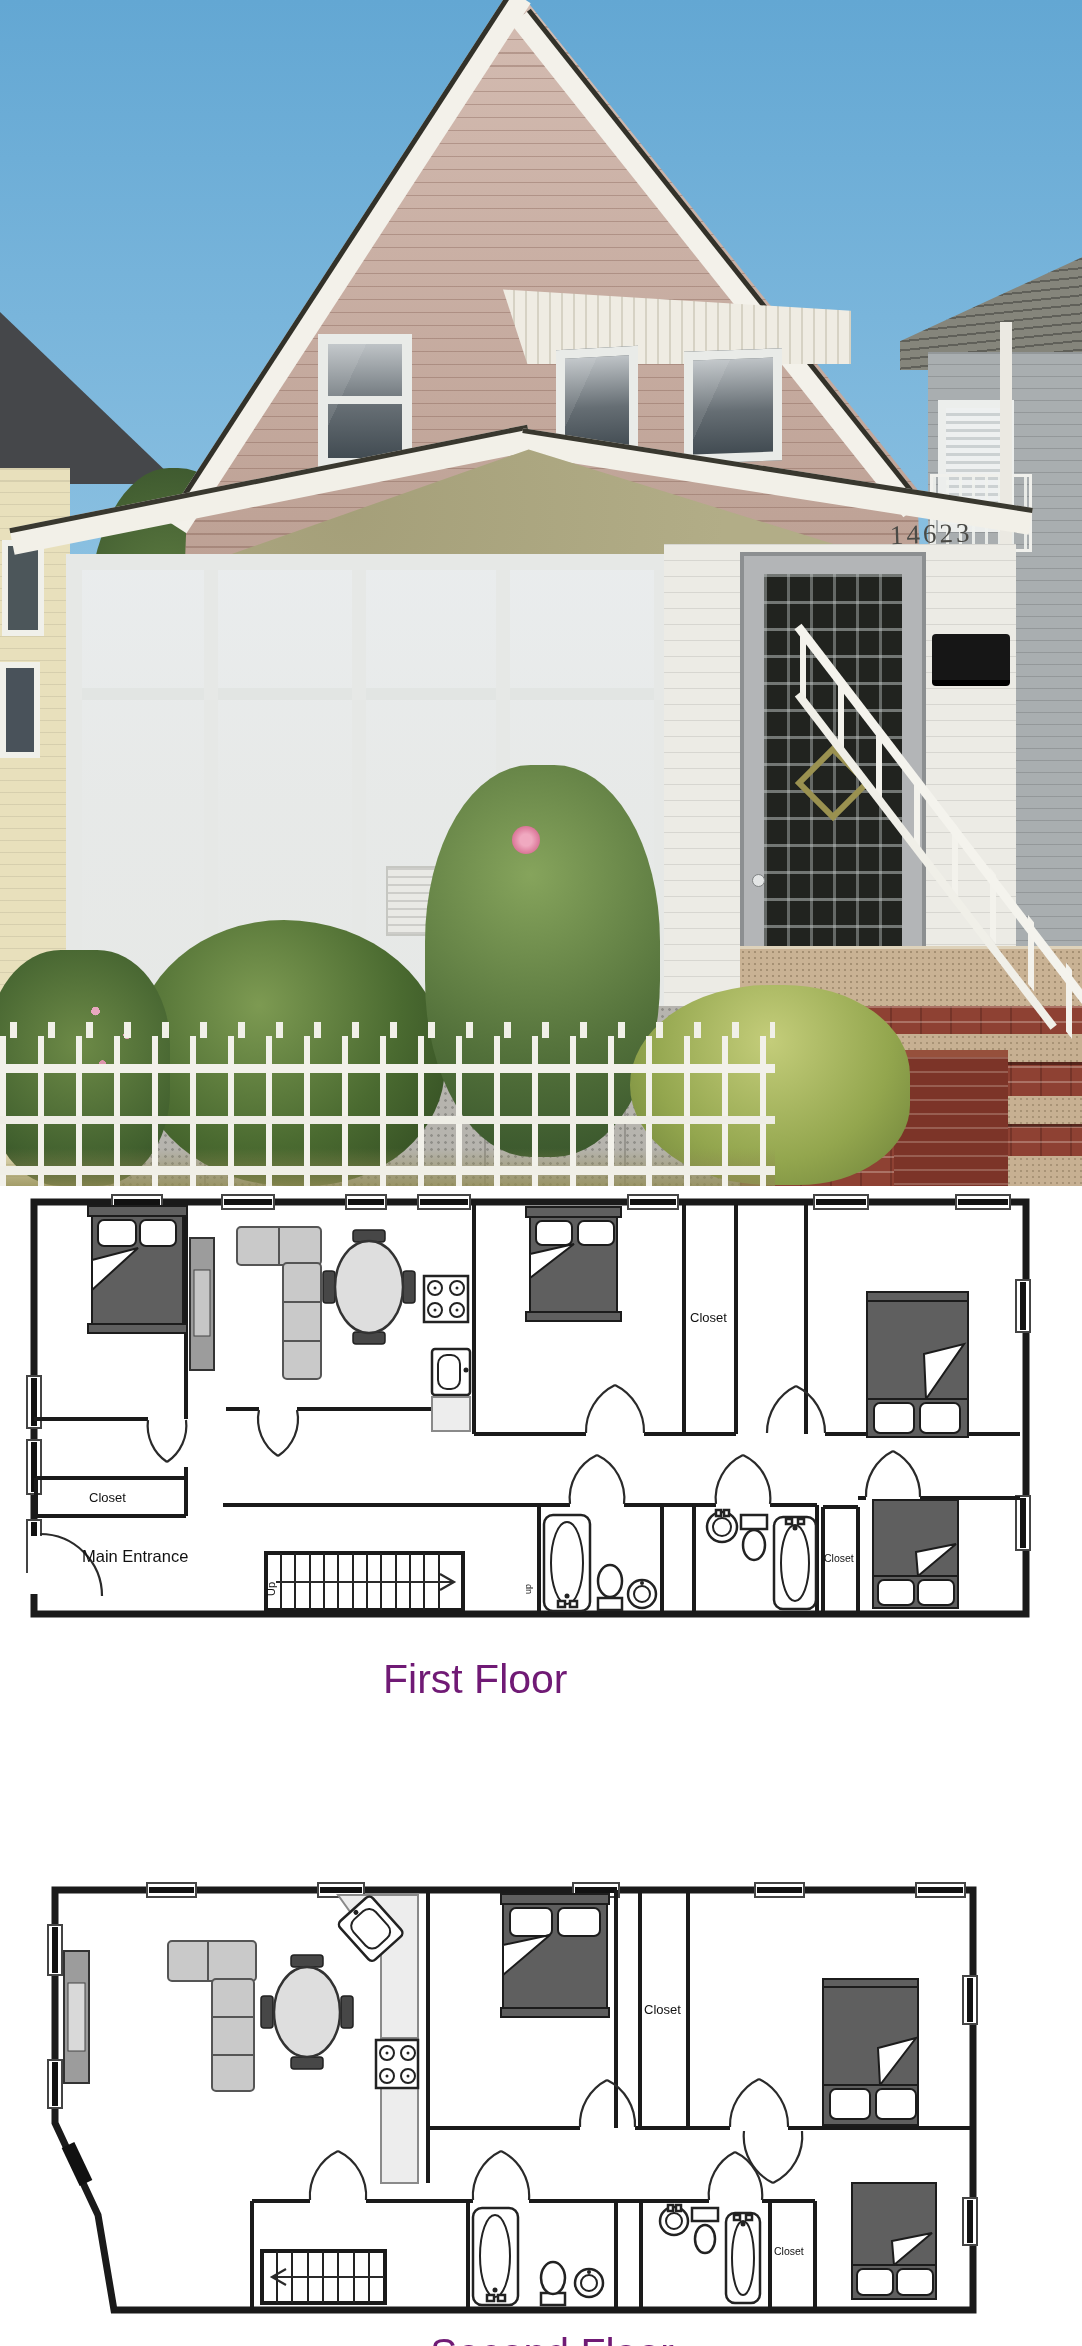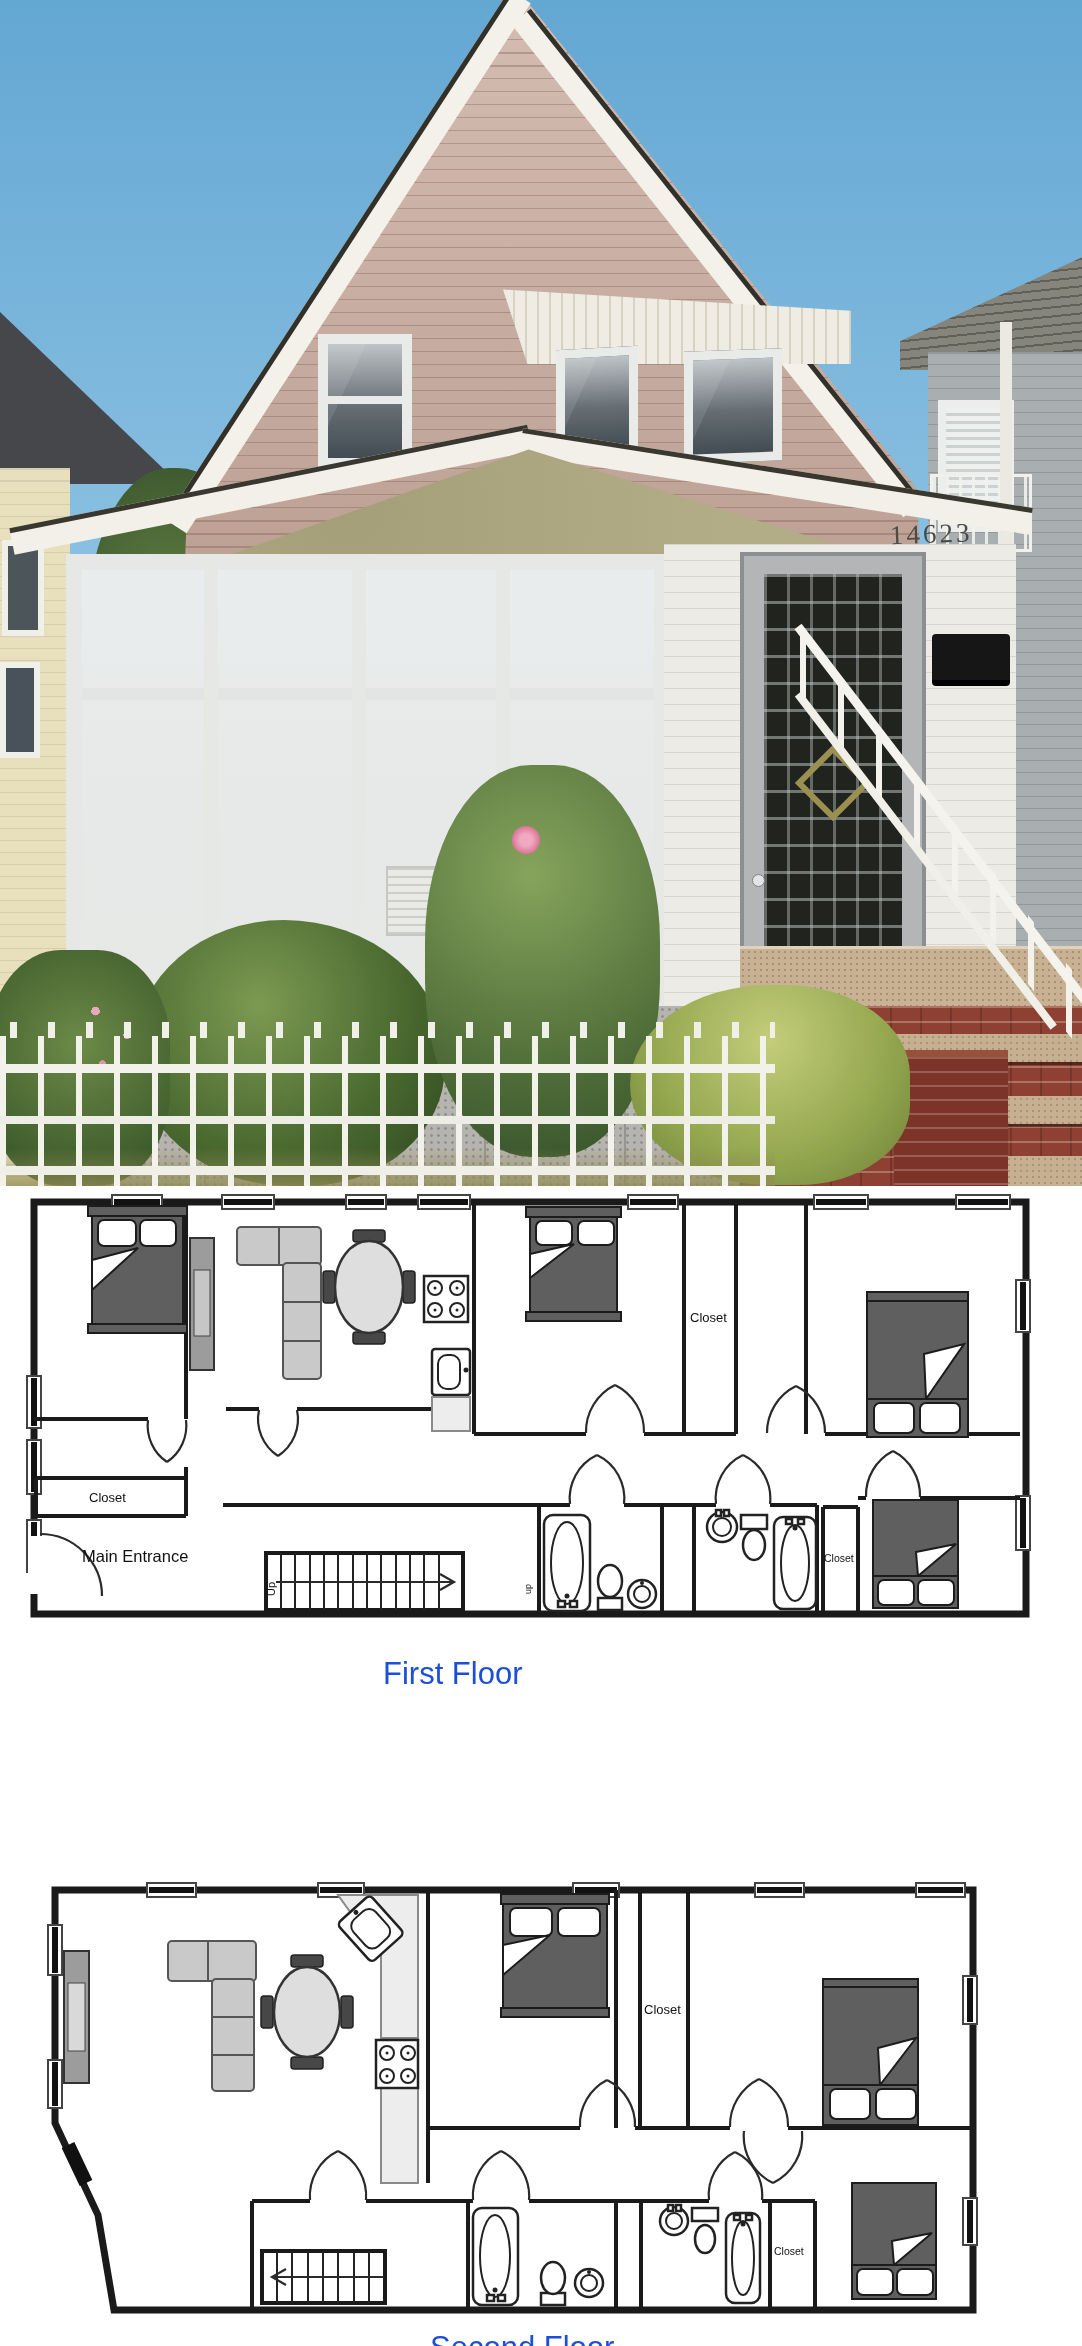--- a/index.html
+++ b/index.html
@@ -143,21 +143,21 @@
   .sofa{fill:#c9c9c9;stroke:#555;stroke-width:2;}
   .sofal{stroke:#555;stroke-width:2;}
   .tbl{fill:#dedede;stroke:#333;stroke-width:2.5;}
   .chair{fill:#474747;stroke:#222;stroke-width:1.5;}
   .lite{fill:#ededed;stroke:#8a8a8a;stroke-width:2;}
   .gray{fill:#9c9c9c;stroke:#333;stroke-width:2;}
   .fix{fill:#fff;stroke:#222;stroke-width:2.5;}
   .fixl{stroke:#222;stroke-width:2;fill:none;}
   .dot{fill:#222;}
   .lbl{font-family:"Liberation Sans",sans-serif;fill:#111;}
-  .caption{position:absolute;color:#1d4ed8;font-size:31px;font-family:"Liberation Sans",sans-serif;}
+  .caption{position:absolute;color:#701a75;font-size:41px;font-family:"Liberation Sans",sans-serif;}
 </style>
 </head>
 <body>
 
 <div id="page">
 
   <div class="photo">
     <div class="sky"></div>
 
     <div class="rn-roof"></div>

